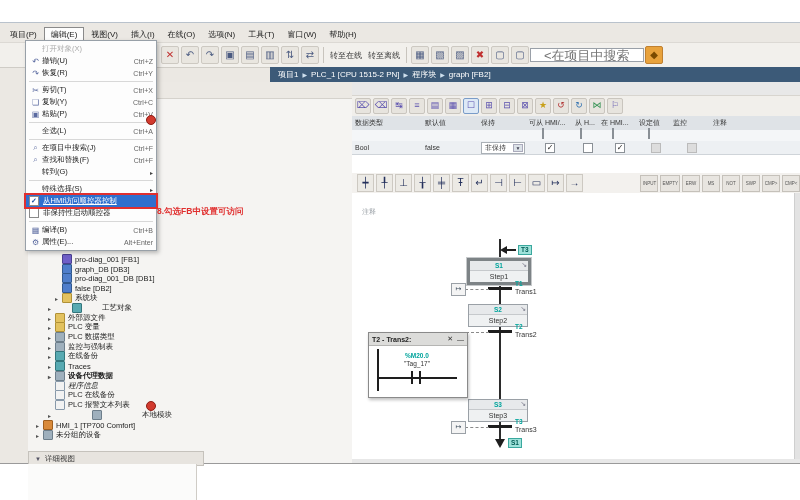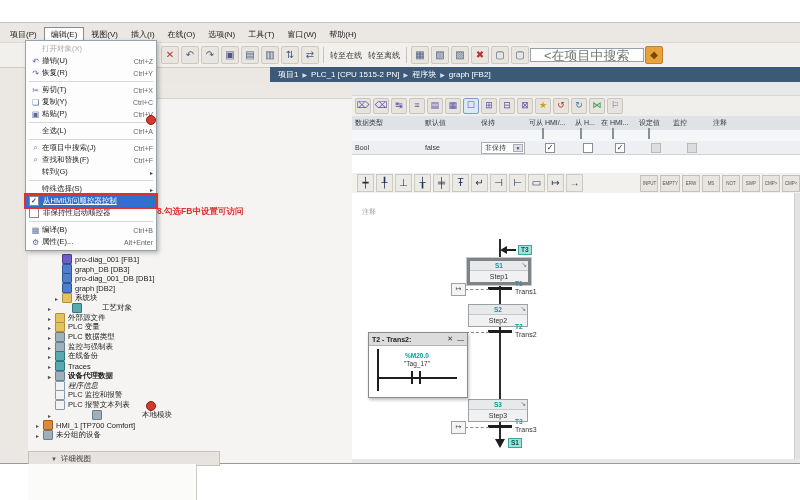--- a/index.html
+++ b/index.html
@@ -26,21 +26,21 @@
   .tree-item{position:absolute;height:10px;display:flex;align-items:center;font-size:7.5px;color:#222;white-space:nowrap;}
   .tw{width:7px;font-size:6px;color:#555;flex:0 0 7px;}
   .ti{width:8px;height:8px;margin-right:3px;border-radius:1px;flex:0 0 8px;}
   .ti.db{background:#4f7ecb;border:1px solid #31598f;}
   .ti.fb{background:#6f5fc8;border:1px solid #4a3f92;}
   .ti.fold{background:#e3c25f;border:1px solid #b09136;}
   .ti.teal{background:#58aab2;border:1px solid #33767c;}
   .ti.gray{background:#9fb0bd;border:1px solid #6d7e8b;}
   .ti.page{background:#f2f2f2;border:1px solid #8899aa;}
   .ti.hmi{background:#d98a3a;border:1px solid #a05f1d;}
-  #detailbar{position:absolute;left:0;top:369px;width:168px;height:13px;background:#e7e4df;border:1px solid #c5c2bc;font-size:7.5px;color:#333;display:flex;align-items:center;padding-left:22px;}
+  #detailbar{position:absolute;left:0;top:369px;width:168px;height:13px;background:#e7e4df;border:1px solid #c5c2bc;font-size:7.5px;color:#333;display:flex;align-items:center;padding-left:6px;}
   #detailbar .arr{font-size:6px;margin-right:4px;color:#556;}
   #detailbelow{position:absolute;left:0;top:382px;width:168px;height:58px;background:#fbfbfa;border-right:1px solid #cfccc6;}
   .reddot{position:absolute;width:8px;height:8px;border-radius:50%;background:#d23a2e;border:1px solid #8d1d14;z-index:60;}
   
   #editmenu{position:absolute;left:25px;top:17px;width:130px;background:#fdfdfd;border:1px solid #98a0a8;box-shadow:2px 2px 4px rgba(0,0,0,.25);z-index:40;font-size:7.5px;color:#222;padding:2px 0;}
   .mrow{height:12px;display:flex;align-items:center;padding:0 3px;position:relative;white-space:nowrap;}
   .mico{width:13px;flex:0 0 13px;font-size:8px;color:#5a6aa0;text-align:center;}
   .mlab{flex:1;overflow:hidden;}
   .msc{color:#666;font-size:7px;margin-left:4px;}
   .msub{font-size:6px;color:#444;margin-left:4px;}
@@ -163,21 +163,21 @@
     <div class="tree-item" style="left:34px;top:182px;">
           <span class="ti db"></span>
           <span>graph_DB [DB3]</span>
         </div>
     <div class="tree-item" style="left:34px;top:191px;">
           <span class="ti db"></span>
           <span>pro-diag_001_DB [DB1]</span>
         </div>
     <div class="tree-item" style="left:34px;top:201px;">
           <span class="ti db"></span>
-          <span>graph [DB2]</span>
+          <span>false [DB2]</span>
         </div>
     <div class="tree-item" style="left:27px;top:211px;">
           <span class="tw">▸</span>
           <span class="ti fold"></span>
           <span>系统块</span>
         </div>
     <div class="tree-item" style="left:20px;top:221px;gap:17px;">
           <span class="tw">▸</span>
           <span class="ti teal"></span>
           <span>工艺对象</span>
@@ -216,21 +216,21 @@
           <span class="tw">▸</span>
           <span class="ti gray"></span>
           <span>设备代理数据</span>
         </div>
     <div class="tree-item" style="left:27px;top:299px;font-style:italic;">
           <span class="ti page"></span>
           <span>程序信息</span>
         </div>
     <div class="tree-item" style="left:27px;top:308px;">
           <span class="ti page"></span>
-          <span>PLC 监控和报警</span>
+          <span>PLC 在线备份</span>
         </div>
     <div class="tree-item" style="left:27px;top:318px;">
           <span class="ti page"></span>
           <span>PLC 报警文本列表</span>
         </div>
     <div class="tree-item" style="left:20px;top:328px;gap:37px;">
           <span class="tw">▸</span>
           <span class="ti gray"></span>
           <span>本地模块</span>
         </div>

